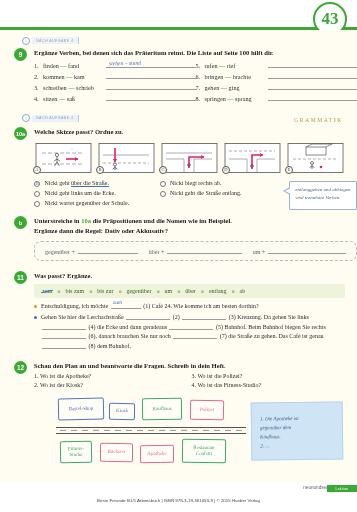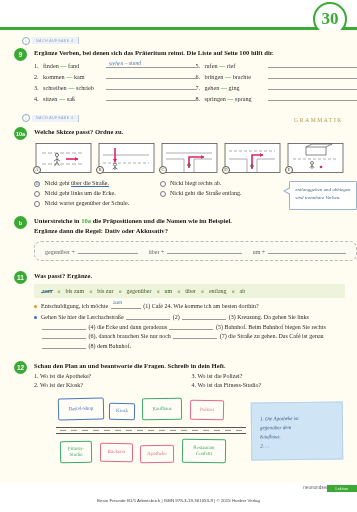--- a/index.html
+++ b/index.html
@@ -197,21 +197,21 @@
     position:absolute; left:0; right:0; bottom:9px; text-align:center;
     font-family:"Liberation Sans", sans-serif; font-size:4.4px; color:#444;
   }
 </style>
 </head>
 <body>
 
 <div class="page">
   <div class="top-white"></div>
   <div class="green-rule"></div>
-  <div class="page-badge">30</div>
+  <div class="page-badge">43</div>
 
   <div class="body-area">
 
     <div style="padding-top:7px;">
       <div class="ref-tag">
         <span class="ref-circle">↓</span>
         <span class="ref-label">NACH AUFGABE 4</span>
       </div>
       <div class="ex-row">
         <div class="ex-num">9</div>

